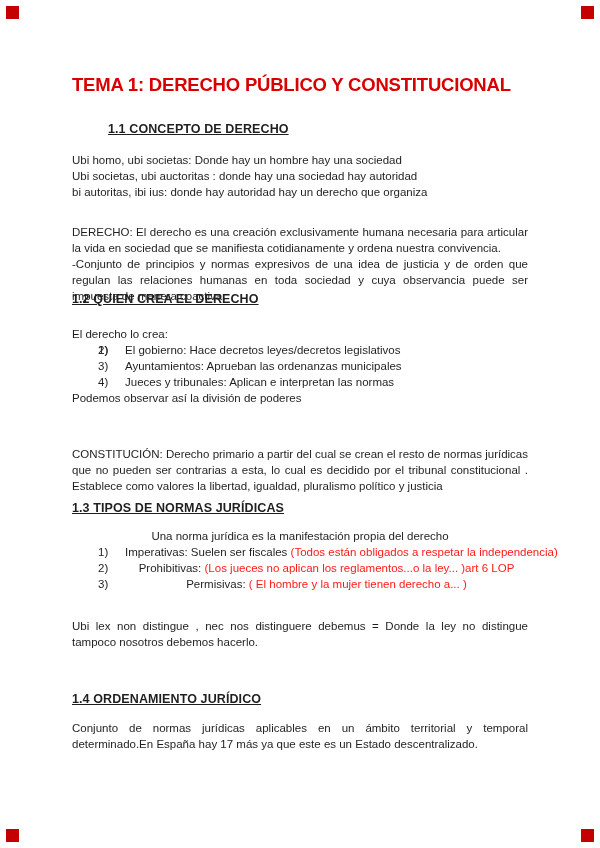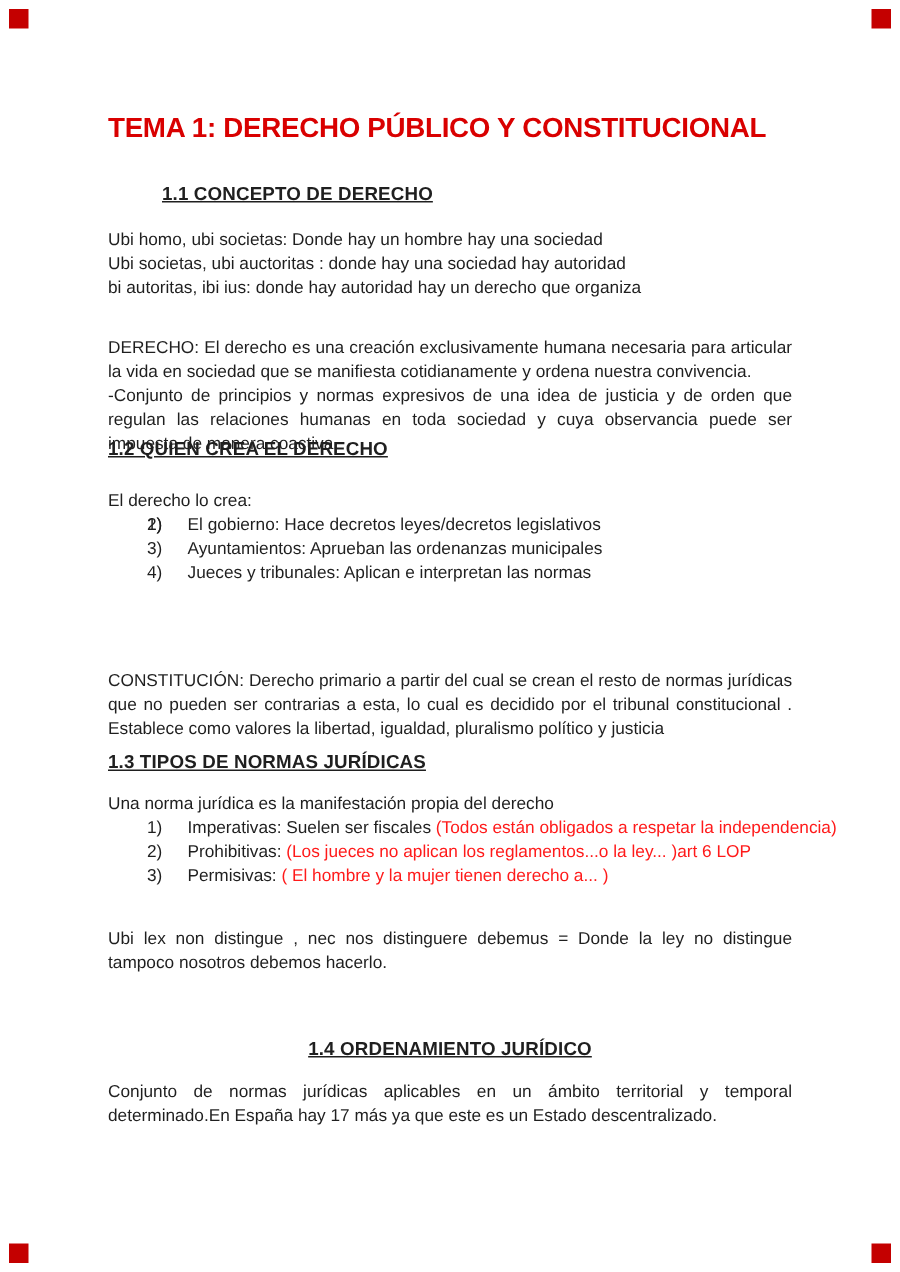--- a/index.html
+++ b/index.html
@@ -34,27 +34,27 @@
   }
   .sec-heading{
     font-size:12.5px;line-height:14px;font-weight:bold;
     text-decoration:underline;
     letter-spacing:0.1px;
     white-space:nowrap;
   }
   .h11{top:122px;margin-left:36px;}
   .h12{top:292px;}
   .h13{top:501px;}
-  .h14{top:692px;text-align:center;}
+  .h14{top:692px;}
 
   .maxims{top:152px;white-space:nowrap;}
   .derecho-block{top:224px;}
   .s2-group{top:326px;}
   .constitucion{top:446px;}
-  .s3-group{top:528px;}
+  .s3-group{top:528px;text-align:center;}
   .pacta-block{top:618px;}
   .ordenamiento{top:720px;}
 
   .just{text-align:justify;}
 
   .li{position:relative;padding-left:53px;}
   .li .num{position:absolute;left:26px;top:0;}
   .li.nowrap{white-space:nowrap;}
   .red{color:var(--inline-red);}
 </style>
@@ -95,20 +95,21 @@
     </div>
     <div class="li nowrap">
       <span class="num">3)</span>
       <span>Ayuntamientos: Aprueban las ordenanzas municipales</span>
     </div>
     <div class="li nowrap">
       <span class="num">4)</span>
       <span>Jueces y tribunales: Aplican e interpretan las normas</span>
     </div>
   </div>
+  <p>Podemos observar así la división de poderes</p>
 </div>
 
 <div class="blk constitucion just">CONSTITUCIÓN: Derecho primario a partir del cual se crean el resto de normas jurídicas que no pueden ser contrarias a esta, lo cual es decidido por el tribunal constitucional . Establece como valores la libertad, igualdad, pluralismo político y justicia</div>
 
 <h2 class="blk sec-heading h13">1.3 TIPOS DE NORMAS JURÍDICAS</h2>
 
 <div class="blk s3-group">
   <p>Una norma jurídica es la manifestación propia del derecho</p>
   <div>
     <div class="li nowrap">

